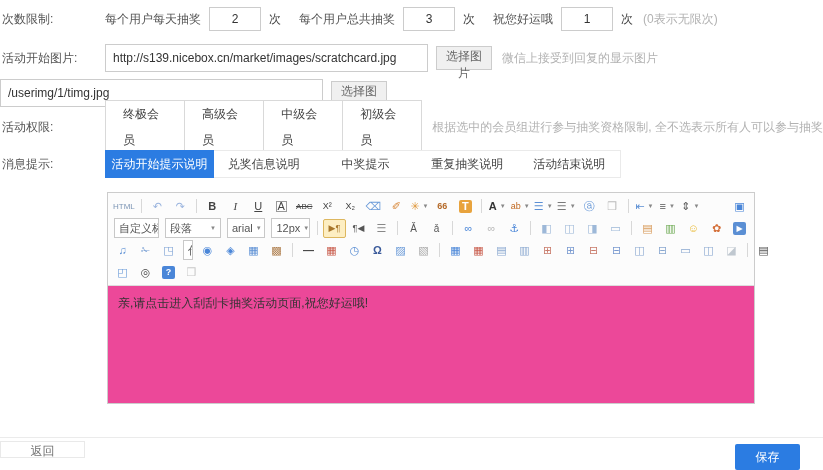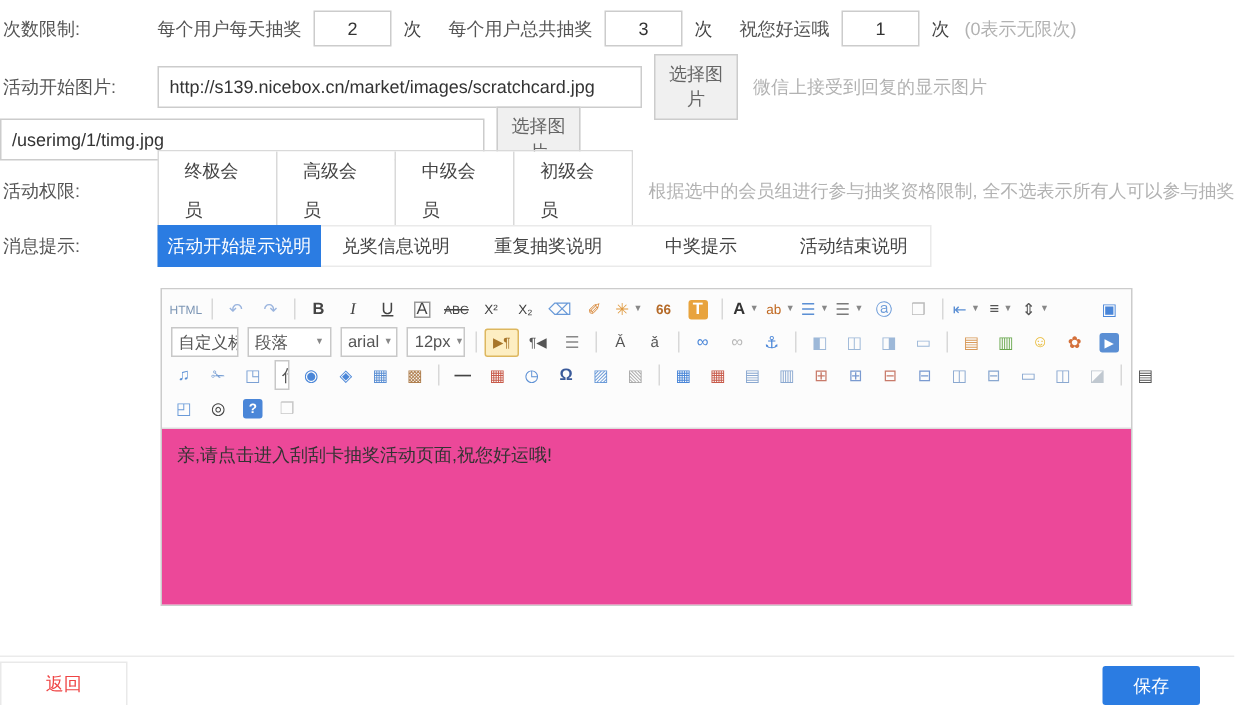--- a/index.html
+++ b/index.html
@@ -10,21 +10,21 @@
   #row-limits{top:6px;height:26px}
   #row-start{top:44px;height:28px}
   #row-end{top:79px;height:28px}
   #row-perm{top:113px;height:28px}
   #row-msg{top:150px;height:28px}
   #limit-fields{display:flex;align-items:center}
   .flabel{color:#555}
   .flabel:not(:first-child){margin-left:18px}
   .num-input{width:52px;height:24px;border:1px solid #ccc;text-align:center;font-size:12px;color:#333;margin:0 8px;box-sizing:border-box}
   .url-input{width:323px;height:28px;border:1px solid #ccc;padding:0 7px;font-size:12px;color:#333;box-sizing:border-box}
-  .pick-btn{width:56px;height:44px;background:#f0f0f0;border:1px solid #ccc;color:#666;font-size:12px;margin-left:8px;cursor:pointer}
+  .pick-btn{width:56px;height:24px;background:#f0f0f0;border:1px solid #ccc;color:#666;font-size:12px;margin-left:8px;cursor:pointer}
   .hint{color:#b2b2b2;margin-left:10px;white-space:nowrap}
   .pgroup{display:flex;border:1px solid #d9d9d9}
   .popt{padding:0 17px;line-height:26px;border-left:1px solid #d9d9d9;background:#fff;color:#444;cursor:pointer}
   .popt:first-child{border-left:none}
   .tabs{display:flex;width:516px;height:28px;border:1px solid #eaeaea;box-sizing:border-box;background:#fff}
   .tab{flex:1;display:flex;align-items:center;justify-content:center;color:#444;cursor:pointer}
   .tab.active{background:#2b7ce2;color:#fff;margin:-1px;flex:1.07}
   #editor{position:absolute;top:192px;left:107px;width:648px;height:212px;border:1px solid #ccc;
           box-sizing:border-box;display:flex;flex-direction:column;background:#fff}
   #toolbar{background:#fcfcfc;border-bottom:1px solid #ddd;padding:2px 3px}
@@ -39,22 +39,22 @@
            box-sizing:border-box;cursor:pointer;white-space:nowrap;overflow:hidden}
   .tarrow{font-size:6px;color:#888;margin-left:3px}
   .b{font-weight:bold}
   .i{font-style:italic;font-family:"Liberation Serif","DejaVu Serif",serif}
   .u{text-decoration:underline}
   .strike{text-decoration:line-through}
   .box{border:1px solid #999;line-height:9px;padding:0 1px;font-size:9px}
   .badge{display:inline-flex;width:13px;height:13px;border-radius:2px;align-items:center;justify-content:center;font-weight:bold}
   #editor-content{flex:1;padding:8px 10px;font-size:12px;color:#333;background:#ec4899;line-height:18px}
   #footer{position:absolute;top:437px;left:0;width:823px;height:33px;border-top:1px solid #ebebeb;background:#fff}
-  #back-btn{position:absolute;left:0;top:3px;width:85px;height:30px;background:#fff;border:1px solid #e9e9e9;
-            color:#ef4444;font-size:12px;cursor:pointer}
+  #back-btn{position:absolute;left:0;top:3px;width:85px;height:17px;background:#fff;border:1px solid #e9e9e9;
+            color:#737373;font-size:12px;cursor:pointer}
   #save-btn{position:absolute;left:735px;top:6px;width:65px;height:26px;background:#2b7ce2;color:#fff;
             border:none;border-radius:2px;font-size:12px;cursor:pointer}
 </style>
 </head>
 <body>
 
 <div class="row" id="row-limits">
   <span class="rlabel">次数限制:</span>
   <span id="limit-fields">
       <span class="flabel">每个用户每天抽奖</span>
@@ -91,22 +91,22 @@
       <span class="popt">初级会员</span>
     </span>
   <span class="hint">根据选中的会员组进行参与抽奖资格限制, 全不选表示所有人可以参与抽奖</span>
 </div>
 
 <div class="row" id="row-msg">
   <span class="rlabel">消息提示:</span>
   <div class="tabs" id="msg-tabs">
       <div class="tab active">活动开始提示说明</div>
       <div class="tab">兑奖信息说明</div>
+      <div class="tab">中奖提示</div>
       <div class="tab">重复抽奖说明</div>
-      <div class="tab">中奖提示</div>
       <div class="tab">活动结束说明</div>
     </div>
 </div>
 
 <div id="editor">
   <div id="toolbar">
       <div class="trow">
         <span class="ticon" title="html-source">
           <span style="color: rgb(125, 150, 181); font-size: 8px;">HTML</span>
         </span>

